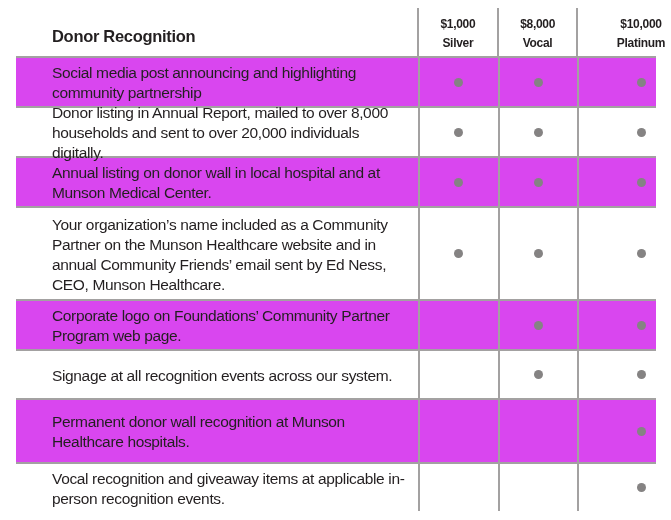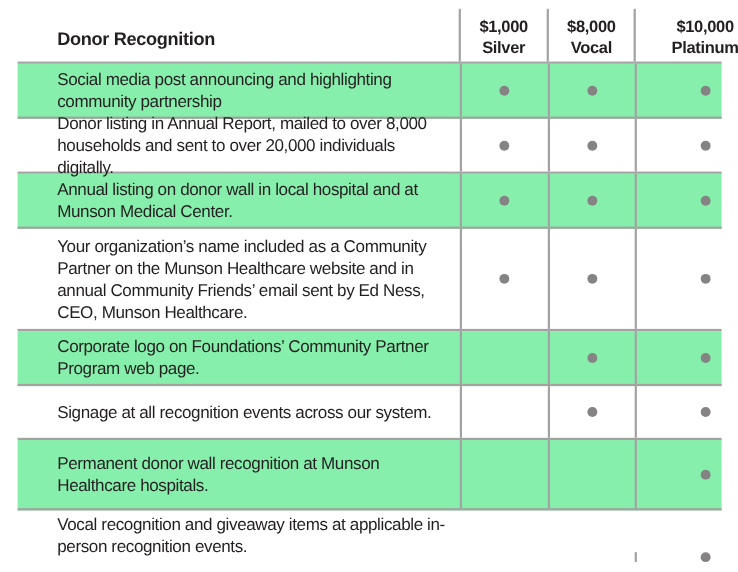--- a/index.html
+++ b/index.html
@@ -1,27 +1,27 @@
 <!DOCTYPE html>
 <html><head>
 <meta charset="utf-8">
 <style>
   html, body { margin: 0; padding: 0; background: #ffffff; }
   body { width: 671px; height: 520px; position: relative; overflow: hidden;
          font-family: "Liberation Sans", "DejaVu Sans", sans-serif; color: #231f20; }
   .tbl { position: absolute; left: 16px; top: 8px; width: 640px; }
   .row { display: flex; border-bottom: 2px solid #a3a1a1; box-sizing: border-box; }
-  .row.shaded { background: #86efac; }
+  .row.shaded { background: #d946ef; }
   .row.header { border-bottom: 2px solid #a3a1a1; height: 50px; }
-  .row.last { border-bottom: none; align-items: flex-end; }
+  .row.last { border-bottom: none; }
   .c0 { width: 392px; padding: 5px 8px 3px 8px; box-sizing: border-box; font-size: 15.5px; line-height: 20px; letter-spacing: -0.35px; display: flex; align-items: center; margin-left: 28px; }
   .col { border-left: 2px solid #a3a1a1; box-sizing: border-box; display: flex; align-items: center; justify-content: center; }
   .c1 { width: 85px; } .c2 { width: 83px; } .c3 { width: 80px; padding-left: 48px; }
   .header .c0 { font-weight: bold; font-size: 16.5px; letter-spacing: -0.3px; padding-top: 10px; }
-  .hdr-cell { flex-direction: column; font-weight: bold; font-size: 15px; line-height: 19px; text-align: center; letter-spacing: -0.3px; padding-top: 4px; }
+  .hdr-cell { flex-direction: column; font-weight: bold; font-size: 12px; line-height: 19px; text-align: center; letter-spacing: -0.3px; padding-top: 4px; }
   .dot { width: 9px; height: 9px; border-radius: 50%; background: #858383; display: inline-block; }
 </style>
 </head>
 <body>
 
 <div class="tbl">
   <div class="row header">
     <div class="c0">Donor Recognition</div>
     <div class="col c1 hdr-cell">
       <span>$1,000</span>

